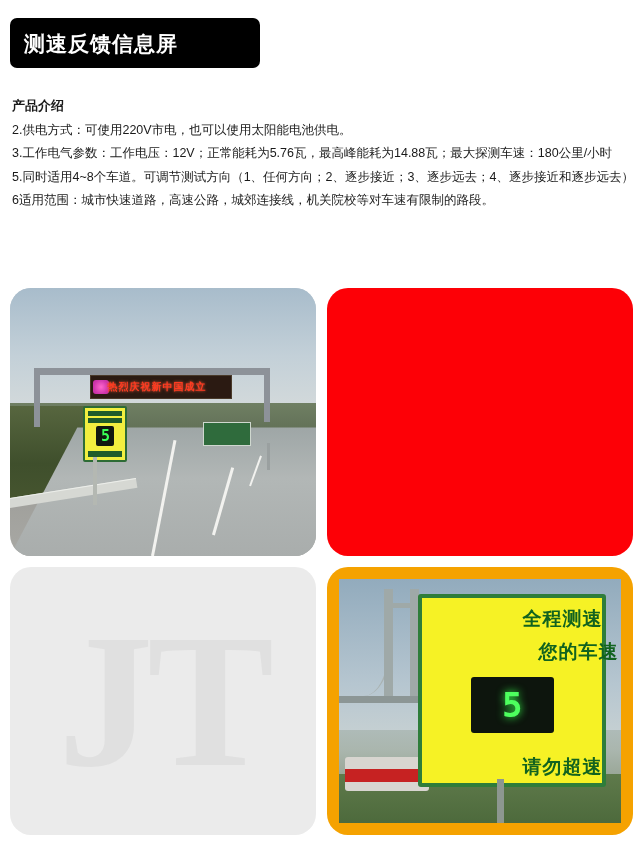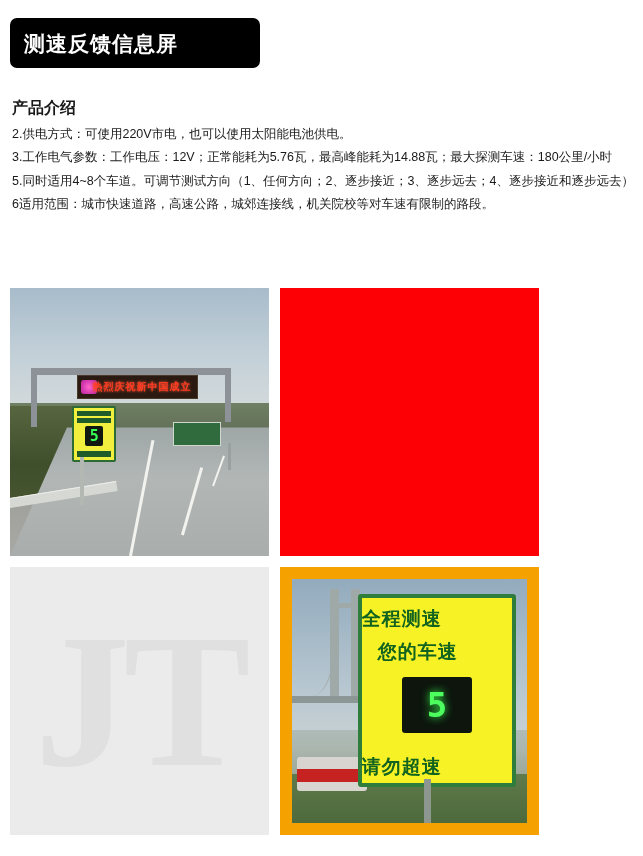--- a/index.html
+++ b/index.html
@@ -38,21 +38,21 @@
   }
 
   
   .text-block {
     position: absolute;
     left: 12px;
     top: 98px;
     width: 620px;
   }
   .text-block .section-heading {
-    font-size: 16px;
+    font-size: 13px;
     font-weight: bold;
     margin: 0 0 7px 0;
     line-height: 1.3;
   }
   .text-block p.line {
     font-size: 12.5px;
     margin: 0 0 6.5px 0;
     line-height: 1.35;
     white-space: nowrap;
   }
@@ -63,24 +63,25 @@
     left: 10px;
     top: 288px;
     width: 623px;
   }
   .grid-row {
     display: flex;
     gap: 11px;
     margin-bottom: 11px;
   }
   .cell {
-    width: 259px;
+    width: 306px;
     height: 268px;
     position: relative;
     overflow: hidden;
+    border-radius: 21px;
   }
 
   
   .photo-highway {
     background: linear-gradient(to bottom, #b9c6cf 0%, #c8d2d8 28%, #cdd4d6 40%, #8b9a7e 48%, #7d8d72 53%, #9a9a95 62%, #a8a8a4 100%);
   }
   .ph-sky {
     position: absolute; left: 0; top: 0; width: 100%; height: 46%;
     background: linear-gradient(to bottom, #a8bccb 0%, #c3d0d8 55%, #d4dadb 100%);
   }
@@ -253,21 +254,21 @@
   }
   .oi-sign {
     position: absolute; left: 28%; top: 6%; width: 64%; height: 76%;
     background: #f6f225;
     border: 4px solid #2e7d3a;
     border-radius: 3px;
   }
   .oi-sign-row {
     color: #12631f;
     font-weight: bold;
-    text-align: left;
+    text-align: right;
     line-height: 1;
   }
   .oi-line1 {
     position: absolute; left: 0; top: 6%; width: 100%;
     font-size: 19px; letter-spacing: 1px;
   }
   .oi-line2 {
     position: absolute; left: 16px; top: 24%; width: 100%;
     font-size: 19px; letter-spacing: 1px;
   }

